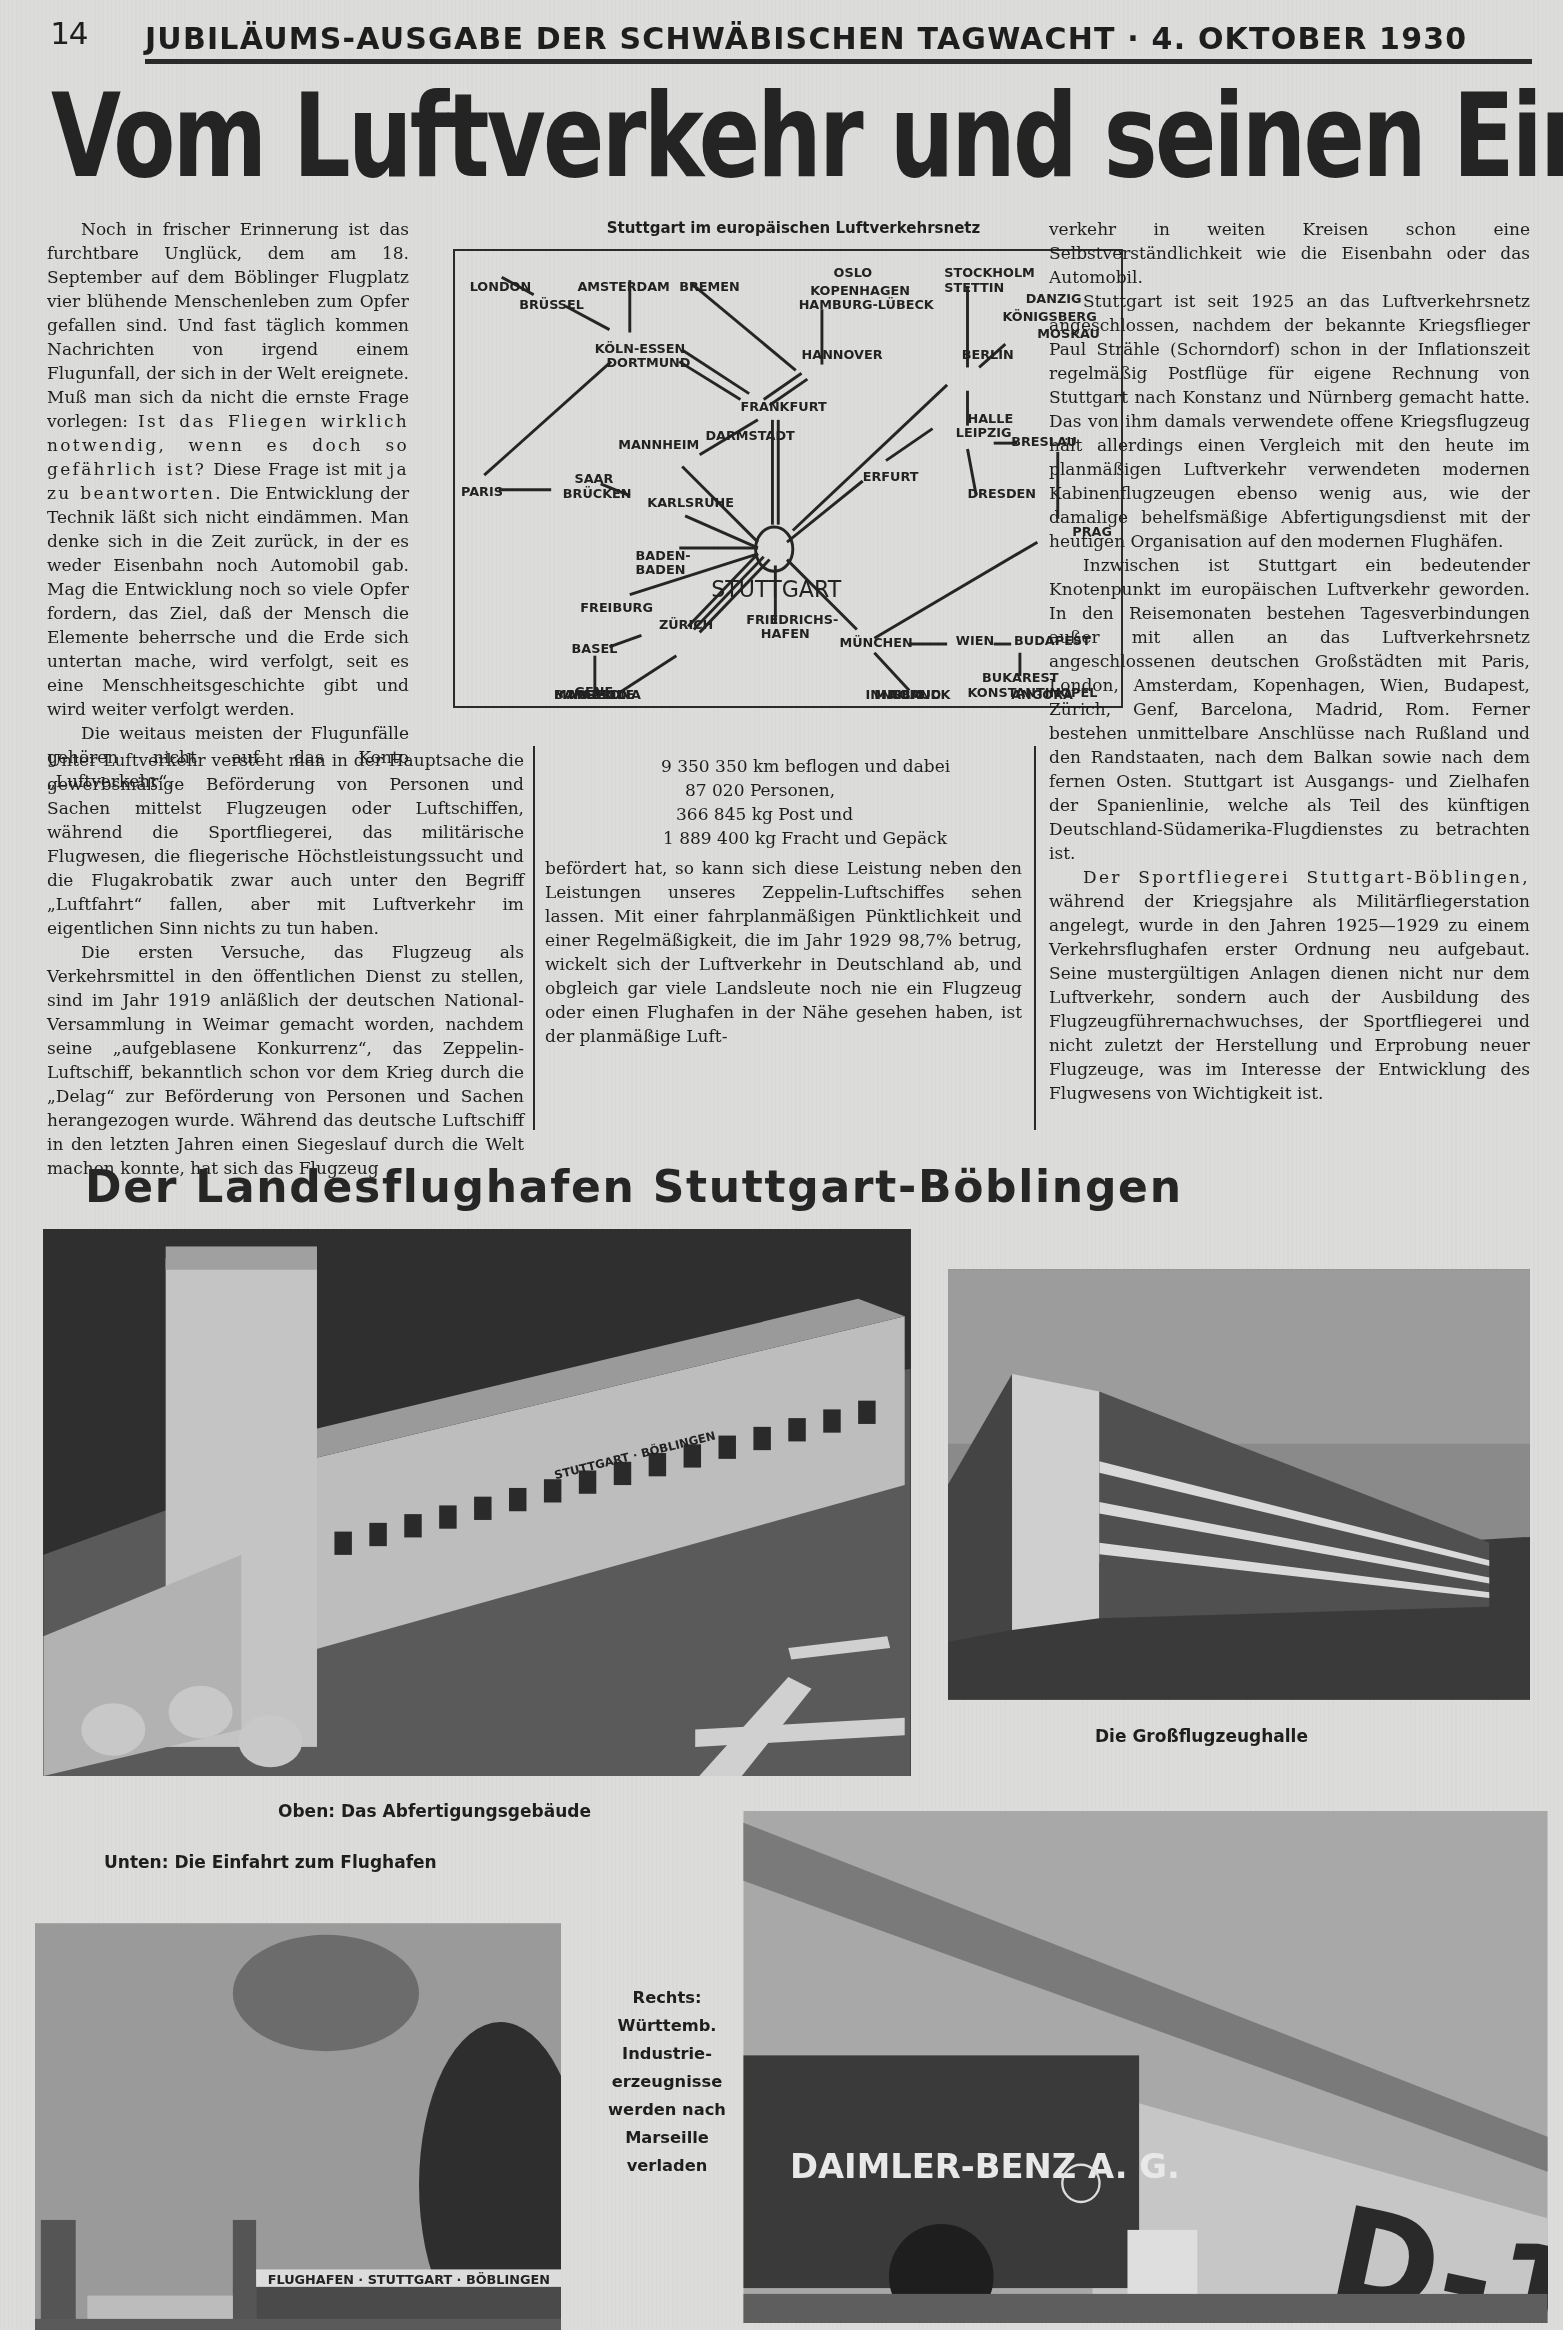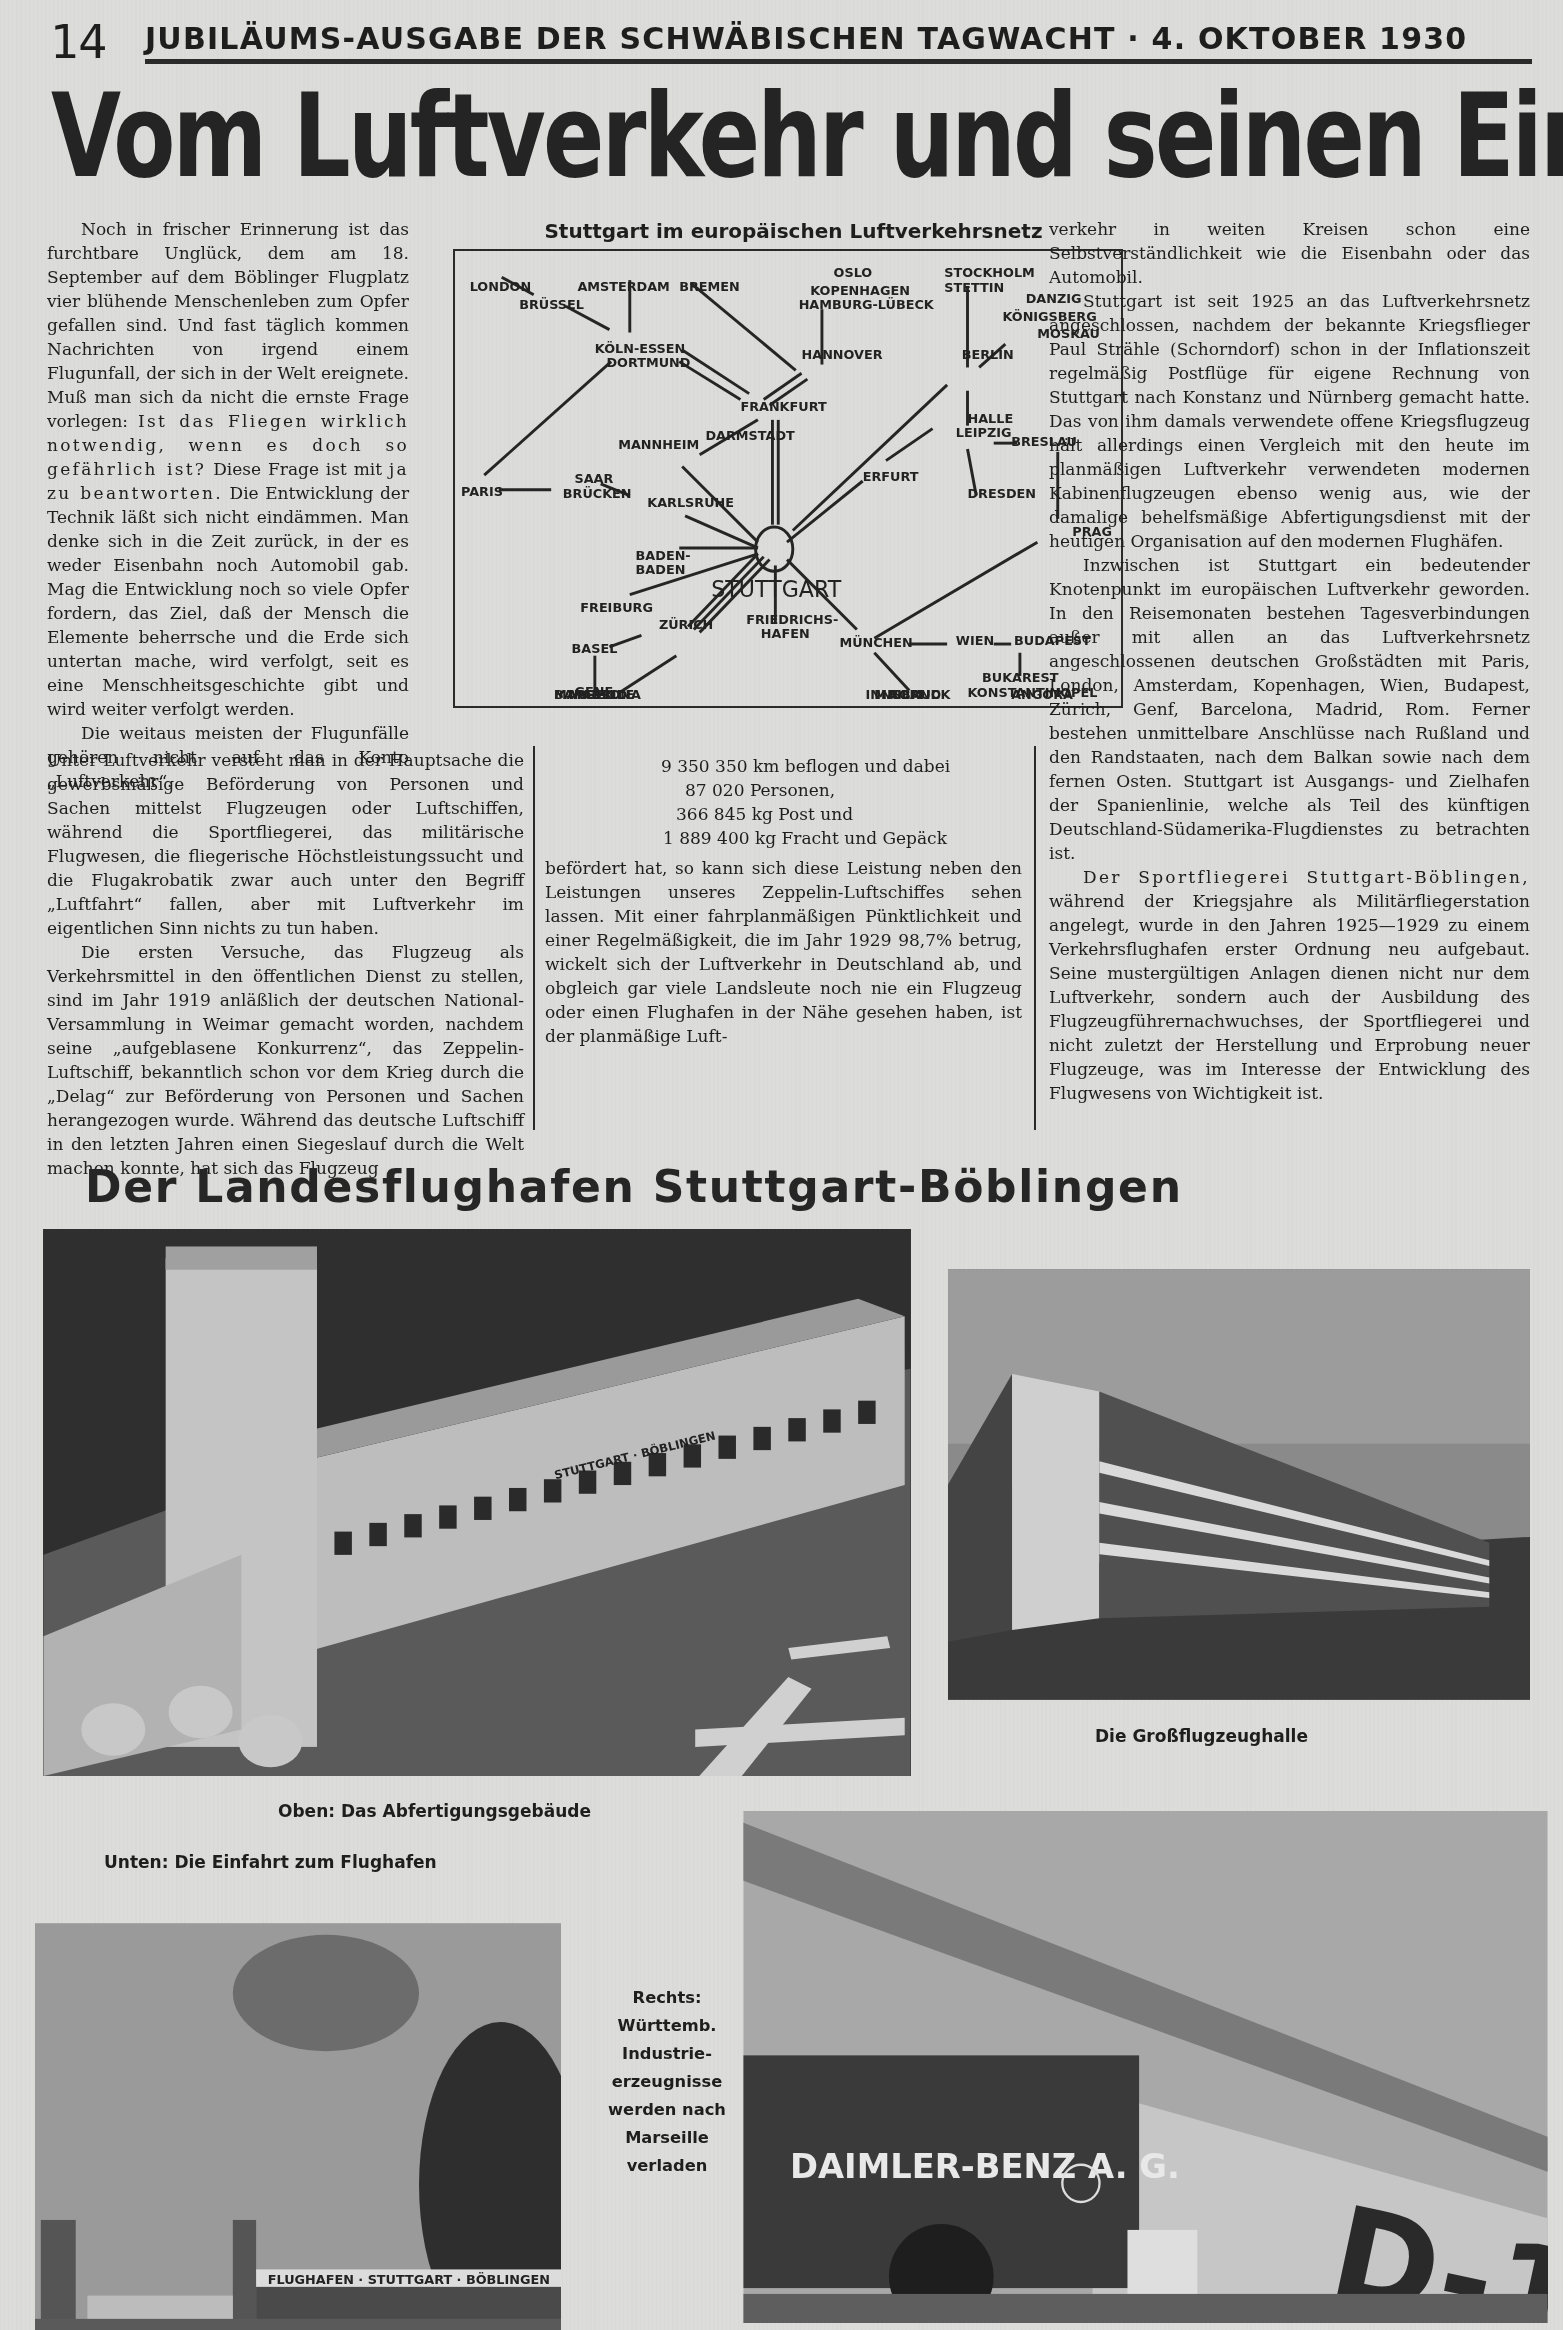--- a/index.html
+++ b/index.html
@@ -14,21 +14,21 @@
   .page {
     position: absolute; left: 0; top: 0; width: 1564px; height: 2330px;
     background:
       repeating-linear-gradient(90deg, rgba(0,0,0,0.015) 0 1.2px, transparent 1.2px 4.1px),
       #dcdcda;
   }
   
   .masthead { position: absolute; left: 41px; top: 10.5px; width: 1491px; height: 52px; }
   .page-number {
     position: absolute; left: 9.3px; top: 4.7px;
-    font-family: "DejaVu Sans", sans-serif; font-size: 46px; font-weight: 400; letter-spacing: -1.2px;
+    font-family: "DejaVu Sans", sans-serif; font-size: 31px; font-weight: 400; letter-spacing: -1.2px;
   }
   .running-head {
     position: absolute; left: 104px; top: 10.5px;
     font-family: "DejaVu Sans", sans-serif; font-weight: 700; font-size: 30px; letter-spacing: 1.2px;
     white-space: nowrap;
   }
   .head-rule { position: absolute; left: 104px; top: 48px; width: 1387px; height: 5.8px; background: #2a2a2a; }
 
   .main-headline {
     position: absolute; left: 51px; top: 69px; width: 1467px; height: 134px;
@@ -44,21 +44,21 @@
   .col .spaced { letter-spacing: 2.3px; }
   .col-1 { left: 47px; top: 217px; width: 362px; }
   .col-1b { left: 47px; top: 748px; width: 477px; }
   .col-3 { left: 1049px; top: 217px; width: 481px; }
   .col-2 { left: 545px; top: 748px; width: 477px; }
   .vrule { position: absolute; background: #2a2a2a; width: 1.7px; }
 
   
   .map-title {
     position: absolute; left: 540px; top: 219px; width: 507px; text-align: center;
-    font-family: "DejaVu Sans", sans-serif; font-weight: 700; font-size: 20px;
+    font-family: "DejaVu Sans", sans-serif; font-weight: 700; font-size: 15px;
   }
   .map-box {
     position: absolute; left: 453px; top: 249px; width: 670px; height: 459px;
     border: 2.9px solid #2a2a2a;
   }
   .map-svg { position: absolute; left: 0; top: 0; width: 664px; height: 453px; }
   .map-svg text {
     font-family: "DejaVu Sans", sans-serif; font-weight: 700; font-size: 22px; fill: #222;
   }
   .map-svg line { stroke: #252525; stroke-width: 5; }

